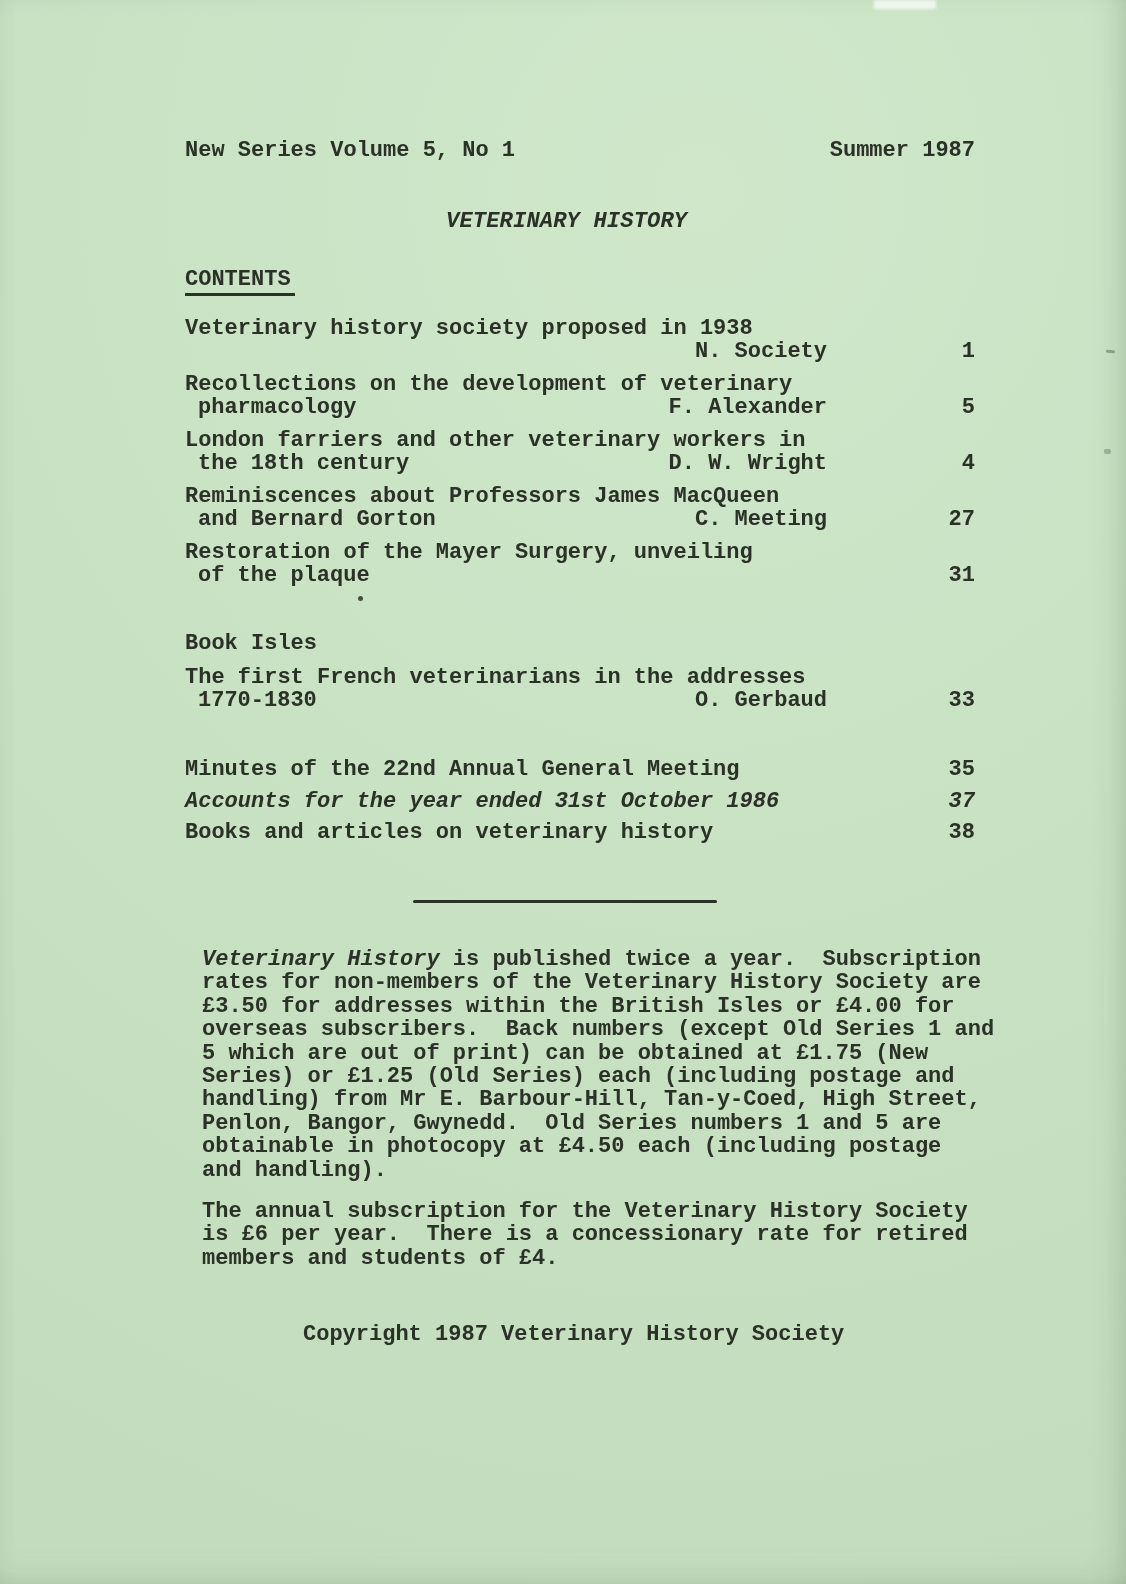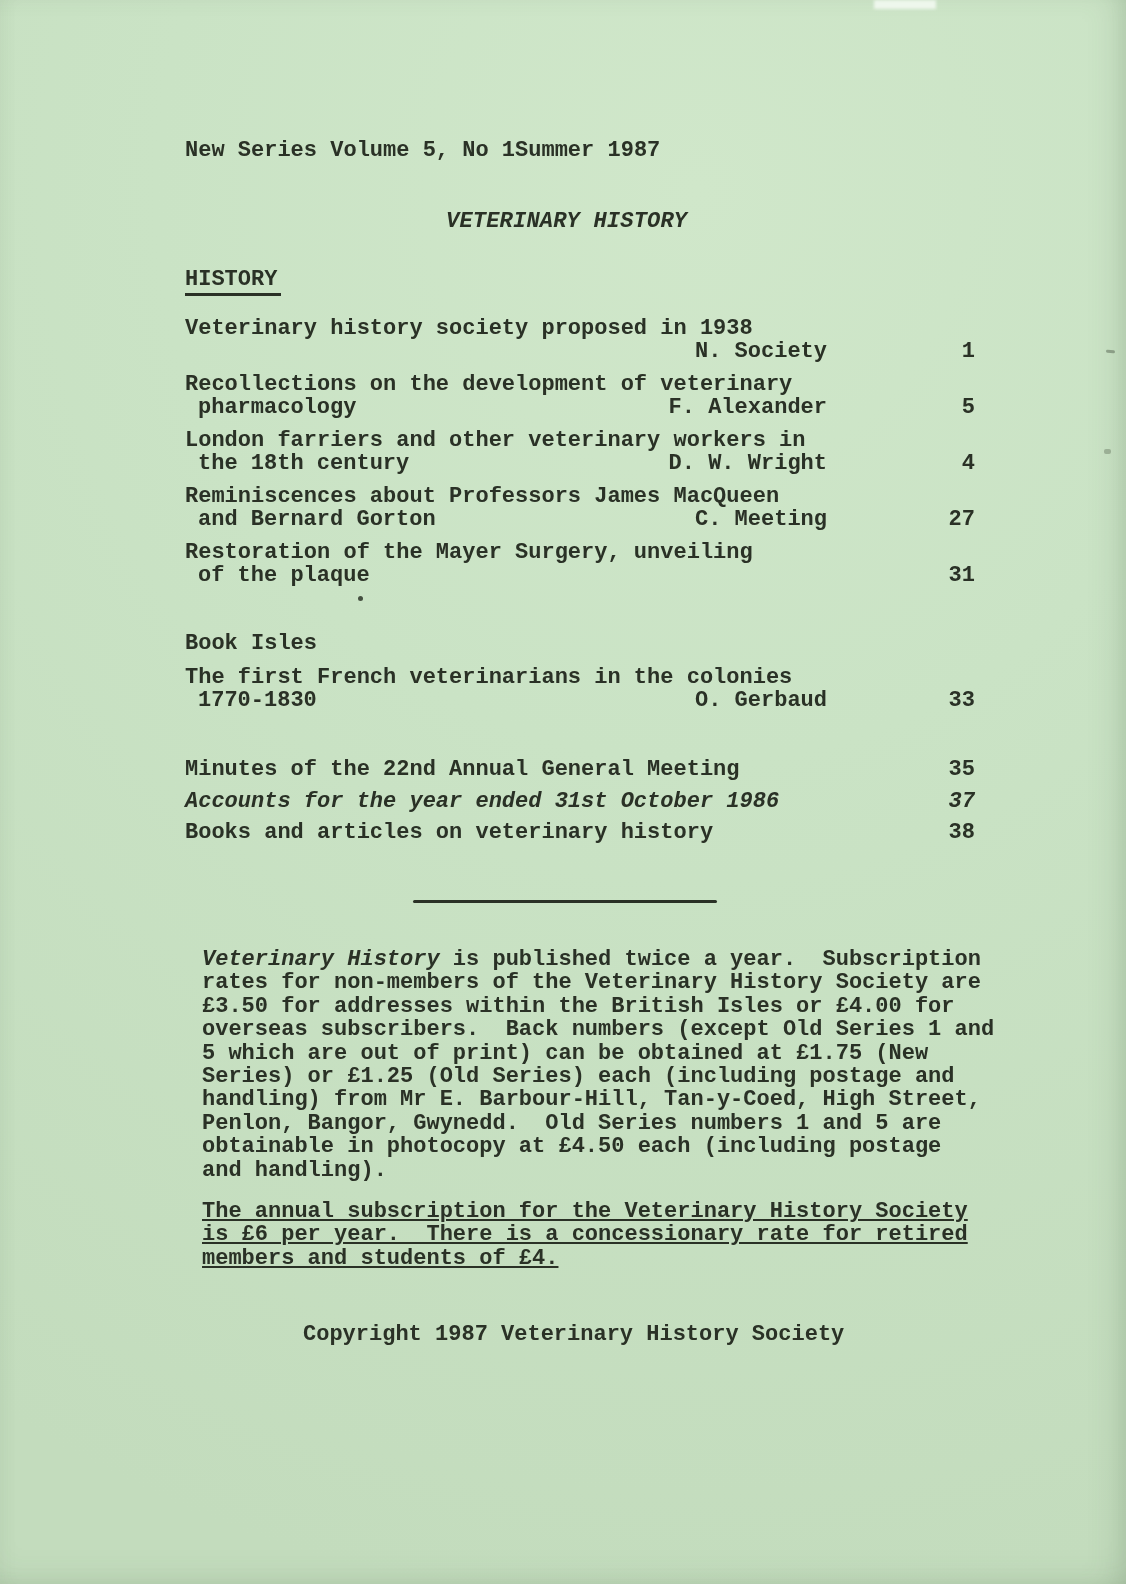--- a/index.html
+++ b/index.html
@@ -14,21 +14,21 @@
     font-size: 22px;
     color: #2a3126;
     background: #c9e2c4;
     background-image: radial-gradient(120% 90% at 62% 12%, #d0e7ca 0%, #cae3c5 40%, #c3dcbd 100%);
     box-shadow: inset -22px 0 38px -24px rgba(70,95,70,.30),
                 inset 12px 0 30px -26px rgba(70,95,70,.18),
                 inset 0 -20px 44px -30px rgba(70,95,70,.22);
   }
   .header {
     position: absolute; top: 139px; left: 185px; width: 790px;
-    display: flex; justify-content: flex-start; line-height: 23px;
+    display: flex; justify-content: space-between; line-height: 23px;
   }
   .journal-title {
     position: absolute; top: 210px; left: 446px;
     font-style: italic; line-height: 24px; letter-spacing: 0.2px;
   }
   .contents-heading {
     position: absolute; top: 268px; left: 185px; line-height: 23px;
     border-bottom: 3px solid currentColor; padding: 0 4px 2px 0;
   }
   .toc { position: absolute; top: 317px; left: 185px; width: 790px; line-height: 23px; }
@@ -45,21 +45,21 @@
   .single.s3 { margin-top: 8px; }
   .divider {
     position: absolute; top: 900px; left: 413px; width: 304px; height: 3px;
     background: currentColor; border-radius: 2px;
   }
   .para {
     position: absolute; left: 202px; width: 812px;
     white-space: pre-wrap; line-height: 23.4px;
   }
   .para1 { top: 948px; }
-  .para2 { top: 1200px; text-decoration: underline; }
+  .para2 { top: 1200px; }
   .italic-lead { font-style: italic; }
   .copyright { position: absolute; top: 1323px; left: 303px; line-height: 23px; }
   .glare {
     position: absolute; top: 0; left: 874px; width: 62px; height: 9px;
     background: rgba(245, 250, 243, 0.85); filter: blur(1.5px);
   }
   .speck-a {
     position: absolute; left: 1106px; top: 350px; width: 9px; height: 3px;
     background: rgba(58, 68, 52, 0.40); transform: rotate(6deg); border-radius: 2px;
   }
@@ -79,21 +79,21 @@
 
   <div class="glare"></div>
 
   <div class="header">
     <span>New Series Volume 5, No 1</span>
     <span>Summer 1987</span>
   </div>
 
   <div class="journal-title">VETERINARY HISTORY</div>
 
-  <div class="contents-heading">HISTORY</div>
+  <div class="contents-heading">CONTENTS</div>
 
   <div class="toc">
 
     <div class="entry">
       <div class="row">Veterinary history society proposed in 1938</div>
       <div class="row">
         <span class="cont-indent"></span>
         <span class="author">N. Society</span>
         <span class="pagenum">1</span>
       </div>
@@ -131,21 +131,21 @@
       <div class="row">
         <span class="cont-indent">of the plaque</span>
         <span class="author"></span>
         <span class="pagenum">31</span>
       </div>
     </div>
 
     <div class="section-label">Book Isles</div>
 
     <div class="entry book">
-      <div class="row">The first French veterinarians in the colonies</div>
+      <div class="row">The first French veterinarians in the addresses</div>
       <div class="row">
         <span class="cont-indent">1770-1830</span>
         <span class="author">O. Gerbaud</span>
         <span class="pagenum">33</span>
       </div>
     </div>
 
     <div class="single s1">
       <span>Minutes of the 22nd Annual General Meeting</span>
       <span class="pagenum">35</span>

